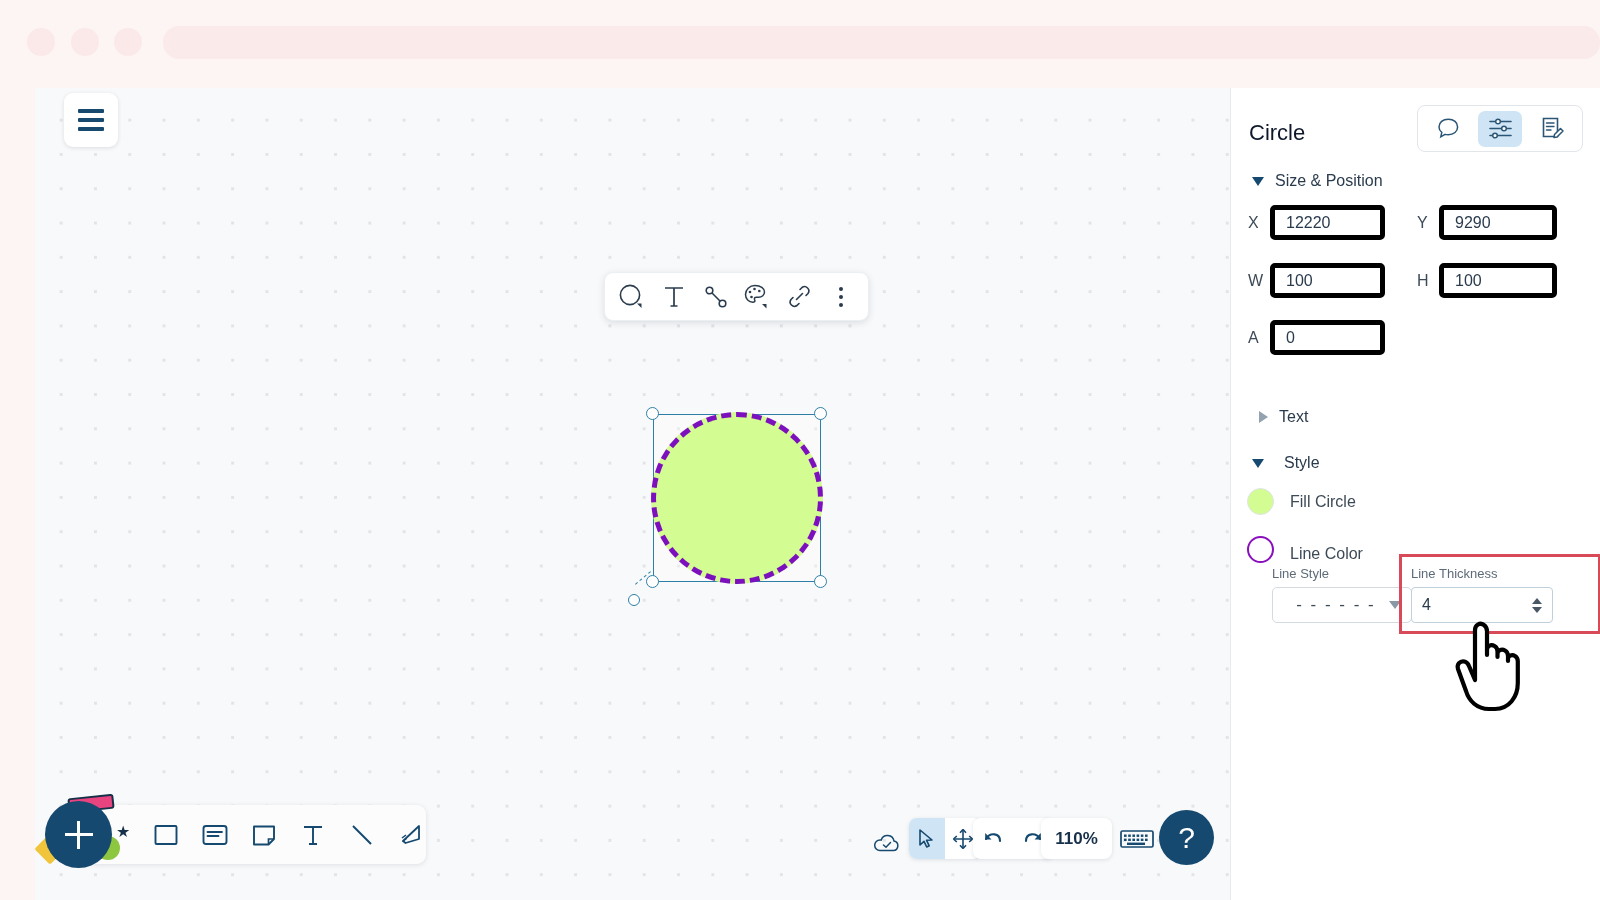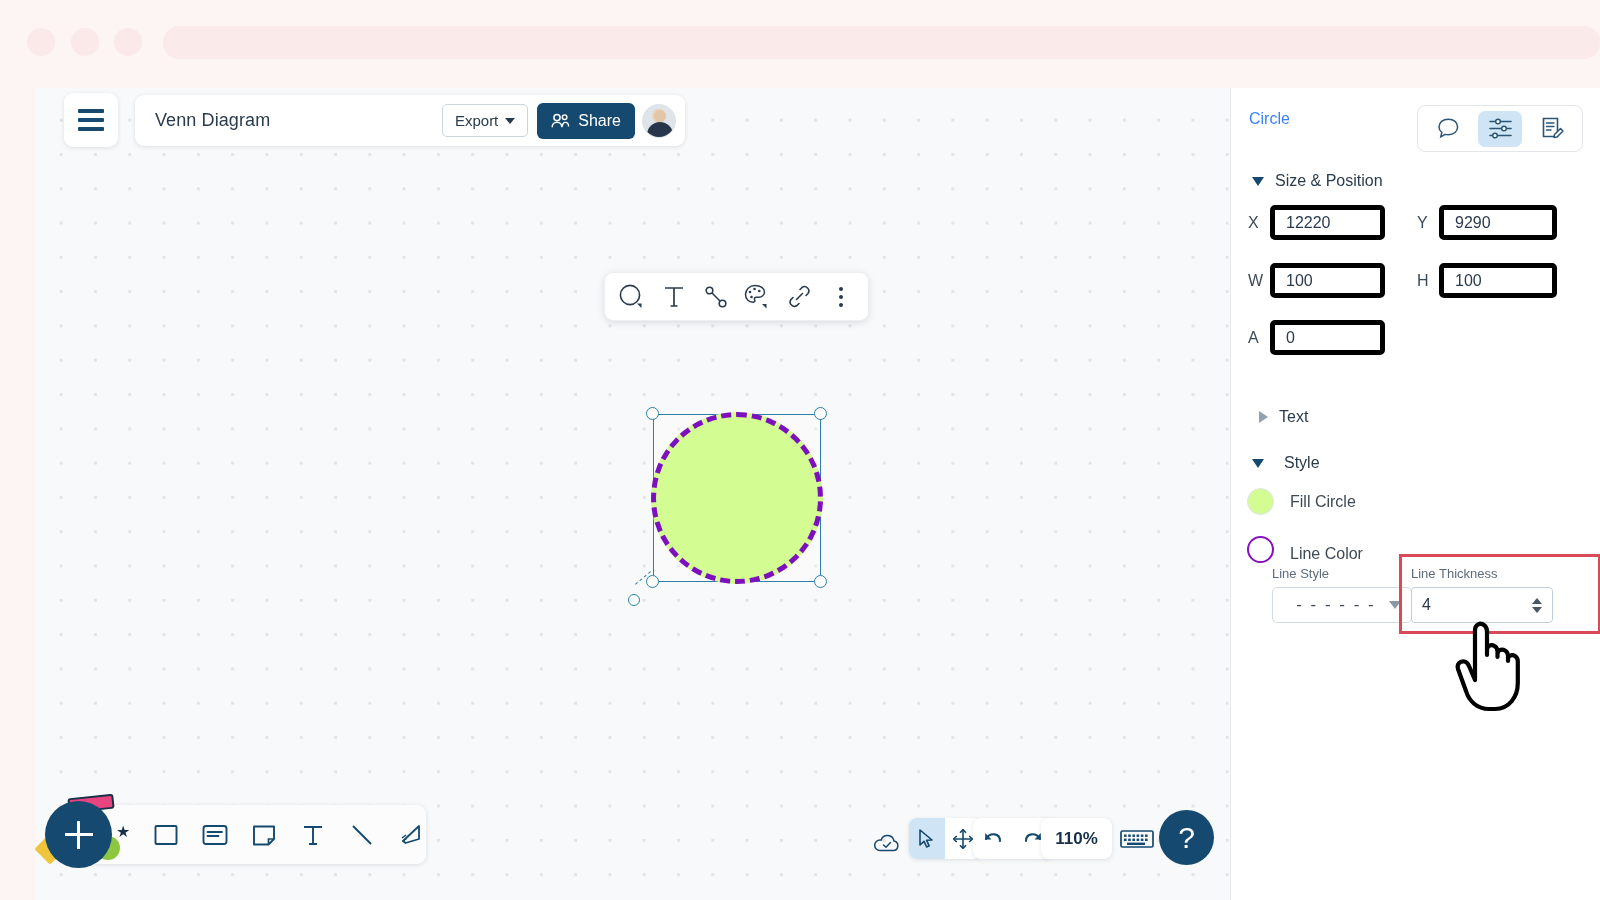--- a/index.html
+++ b/index.html
@@ -174,21 +174,21 @@
     border-radius: 50%; background: #15496f; color: #fff;
     display: flex; align-items: center; justify-content: center;
     font-size: 30px; cursor: pointer;
   }
 
   
   #right-panel {
     position: absolute; left: 1230px; top: 88px; width: 370px; height: 812px;
     background: #fff; border-left: 1px solid #e8ebee;
   }
-  #panel-title { position: absolute; left: 18px; top: 22px; font-size: 16px; color: #3b82f6; }
+  #panel-title { position: absolute; left: 18px; top: 32px; font-size: 22px; color: #0f172a; }
   #panel-tabs {
     position: absolute; left: 186px; top: 17px; width: 166px; height: 47px;
     border: 1px solid #e2e6ea; border-radius: 8px;
     display: flex; align-items: center; justify-content: space-around; padding: 0 4px;
   }
   .panel-tab { width: 44px; height: 36px; border-radius: 7px; display: flex; align-items: center; justify-content: center; cursor: pointer; }
   .panel-tab.active { background: #cfe4f4; }
 
   .section-header {
     position: absolute; display: flex; align-items: center; gap: 11px;
@@ -258,37 +258,20 @@
 </div>
 
 <div id="canvas-area">
 
   <div id="hamburger-button">
     <span></span>
     <span></span>
     <span></span>
   </div>
 
-  <div id="doc-toolbar">
-    <div id="doc-title">Venn Diagram</div>
-    <div id="export-button">
-      <span>Export</span>
-      <span id="export-caret"></span>
-    </div>
-    <div id="share-button">
-      <svg width="19" height="16" viewBox="0 0 19 16">
-        <circle cx="6" cy="4.6" r="3.1" fill="none" stroke="#fff" stroke-width="1.5"></circle>
-        <path d="M1.2 14.2c0-3 2.2-4.9 4.8-4.9s4.8 1.9 4.8 4.9" fill="none" stroke="#fff" stroke-width="1.5"></path>
-        <circle cx="13.6" cy="4.2" r="2.3" fill="none" stroke="#fff" stroke-width="1.4"></circle>
-        <path d="M11.4 13.6c0-2.6 1.2-4.2 3-4.2s3.2 1.6 3.2 4.2" fill="none" stroke="#fff" stroke-width="1.4"></path>
-      </svg>
-      <span>Share</span>
-    </div>
-    <div id="avatar"></div>
-  </div>
 
   <div id="context-toolbar">
     <div class="ctx-icon">
       <svg width="27" height="27" viewBox="0 0 27 27">
         <circle cx="12" cy="12" r="9.6" fill="none" stroke="#2a3b4d" stroke-width="1.6"></circle>
         <path d="M19 20.5 L23.5 20.5 L23.5 25 Z" fill="#2a3b4d"></path>
       </svg>
     </div>
     <div class="ctx-icon">
       <svg width="22" height="24" viewBox="0 0 22 24">

